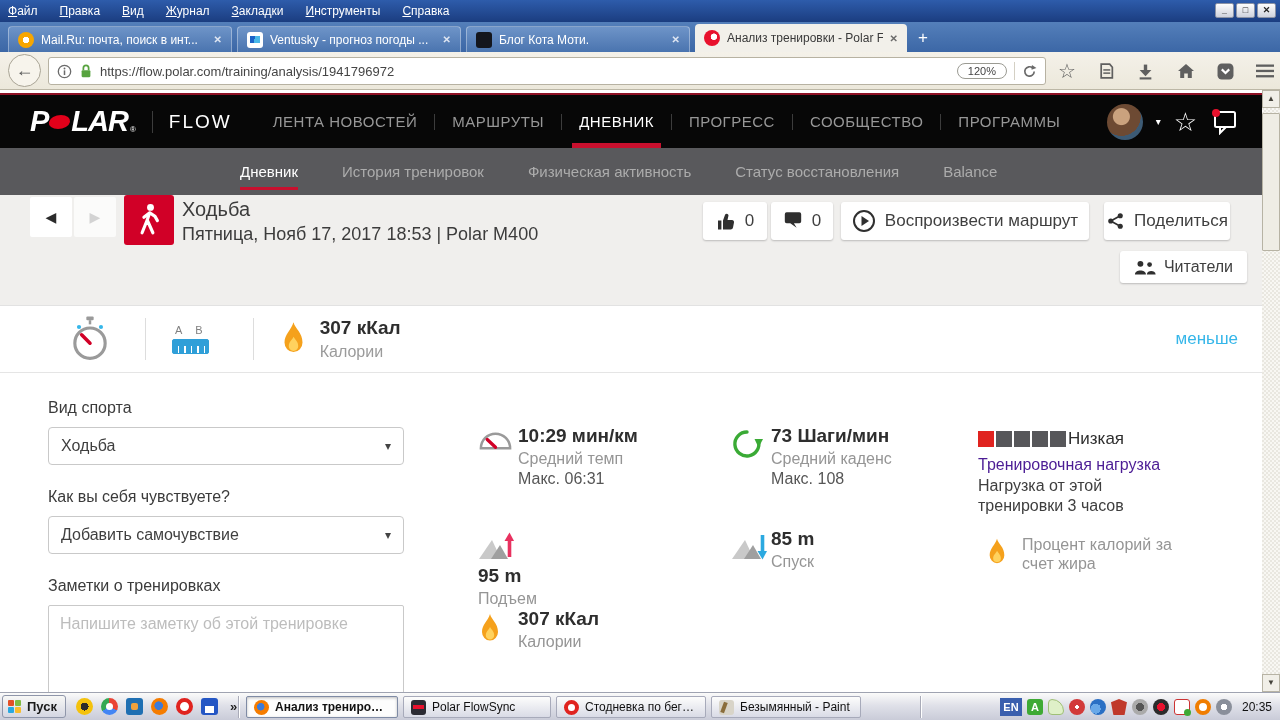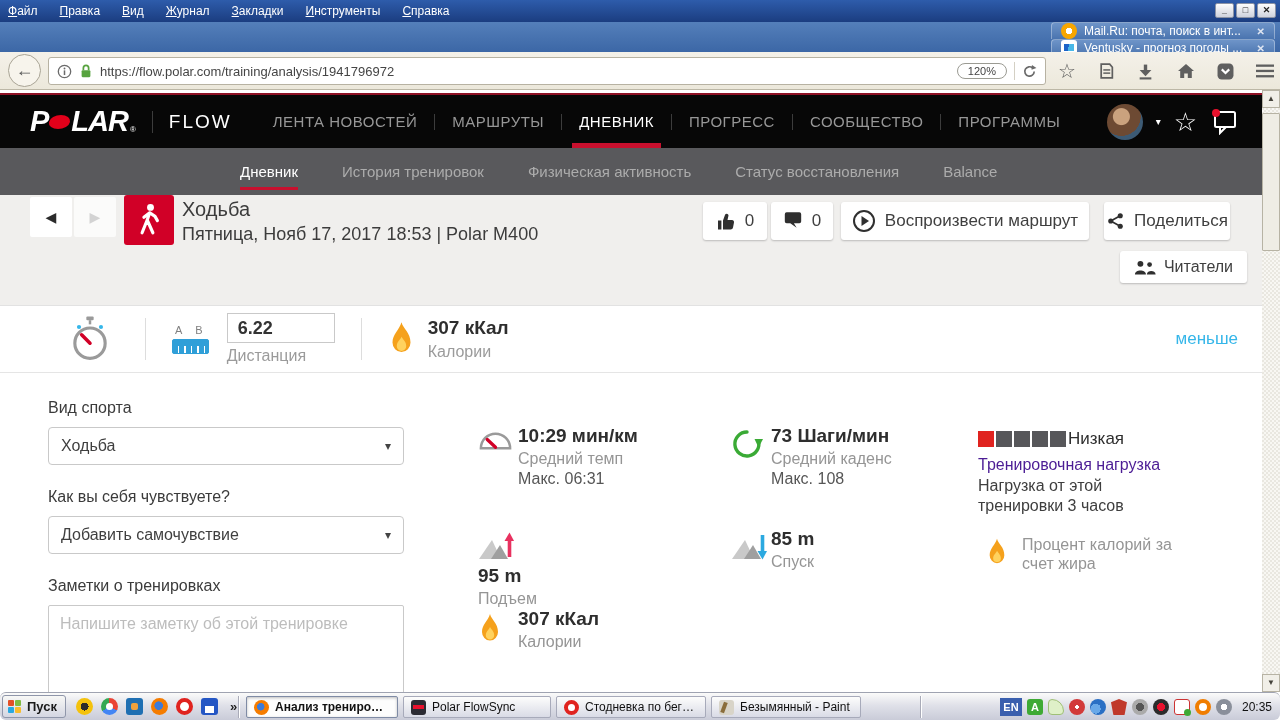--- a/index.html
+++ b/index.html
@@ -12,21 +12,21 @@
     padding-left:8px; gap:22px; }
   .menu-item { color:#fff; font-size:12px; display:inline-block; cursor:default; }
   .menu-item::first-letter { text-decoration:underline; }
   #winbtns { position:absolute; right:4px; top:3px; display:flex; gap:2px; }
   .winbtn { width:19px; height:15px; background:linear-gradient(#fdfdfd,#cfd2dd);
     border:1px solid #8b93a6; border-radius:2px; font-size:9px; line-height:13px;
     text-align:center; color:#222; font-weight:bold; }
 
   #tabstrip { position:absolute; left:0; top:22px; width:1280px; height:30px;
     background:linear-gradient(#547fba,#3c67a6); display:flex; align-items:flex-end;
-    padding-left:8px;flex-direction:column; }
+    padding-left:8px; }
   .tab { height:26px; display:flex; align-items:center; gap:7px; padding:0 9px;
     border-radius:4px 4px 0 0; margin-right:5px; }
   .tab.inactive { background:linear-gradient(#6e94c8,#4a74af); border:1px solid rgba(255,255,255,.35); border-bottom:none; width:224px; }
   .tab.inactive .tab-title { color:#fff; }
   .tab.active { background:#f2f0ea; border:1px solid #9a9population684; border-bottom:none; width:212px; height:28px; }
   .tab.active .tab-title { color:#3a3a3a; }
   .tab-title { font-size:12px; white-space:nowrap; overflow:hidden; flex:1; }
   .tab-close { font-size:10px; color:#dfe6f2; font-weight:bold; }
   .tab.active .tab-close { color:#6a6a6a; }
   .fav { width:16px; height:16px; border-radius:3px; flex:none; }
@@ -152,21 +152,21 @@
     background-size:4px 4px; background-position:0 0,2px 2px; }
   .scr-btn { position:absolute; left:0; width:18px; height:18px; background:#f1efe8;
     border:1px solid #b7b3a4; text-align:center; font-size:8px; line-height:16px; color:#44423a; }
   #scr-up { top:0; }
   #scr-down { bottom:0; }
   #scr-thumb { position:absolute; left:0; top:23px; width:18px; height:138px; background:#efede5;
     border:1px solid #b7b3a4; border-radius:1px; }
 
   
   #taskbar { position:absolute; left:0; top:692px; width:1280px; height:28px;
-    background:linear-gradient(#fbfbfa,#e0e1e9 45%,#c9cbd8); border-top:1px solid #9fa3b1;border-radius:6px; }
+    background:linear-gradient(#fbfbfa,#e0e1e9 45%,#c9cbd8); border-top:1px solid #9fa3b1; }
   #startbtn { position:absolute; left:2px; top:2px; width:64px; height:23px;
     background:linear-gradient(#f8f8f6,#d4d6e2); border:1px solid #8f96aa; border-radius:3px;
     display:flex; align-items:center; gap:5px; padding-left:5px; font-size:13px; font-weight:bold; color:#1a1a1a; }
   #startflag { width:14px; height:14px; display:grid; grid-template-columns:6px 6px; grid-gap:1px; }
   #startflag span { width:6px; height:6px; border-radius:1px; }
   #ql { position:absolute; left:76px; top:5px; display:flex; align-items:center; gap:8px; }
   .qlic { width:17px; height:17px; border-radius:3px; }
   .qlic.aimp { border-radius:50%; background:radial-gradient(circle,#2b2b2b 0 4px,#f4c20d 4px); }
   .qlic.chrome { border-radius:50%; background:conic-gradient(#ea4335 0 33%,#4285f4 33% 66%,#34a853 66%);
     position:relative; }
@@ -405,24 +405,20 @@
       <circle cx="19" cy="26" r="14.5" fill="#fff" stroke="#9a9a9a" stroke-width="3"></circle>
       <line x1="19" y1="26" x2="11" y2="18" stroke="#d10027" stroke-width="3.4" stroke-linecap="round"></line>
     </svg>
   </div>
   <div class="sdiv"></div>
   <div class="sgroup">
     <div style="margin-right:11px">
       <div class="ab-row">AB</div>
       <div id="ruler"></div>
     </div>
-    <div>
-      <div class="sbox narrow">6.22</div>
-      <div class="slabel">Дистанция</div>
-    </div>
   </div>
   <div class="sdiv"></div>
   <div class="sgroup">
     <svg width="27" height="42" viewBox="0 0 24 32" style="margin-right:13px">
       <path d="M12 1 C13.5 7 20 10 20 19 A8 8.6 0 0 1 4 19 C4 11.5 10 8 12 1 Z" fill="#f5a11c"></path>
       <path d="M12 14 C14 17.4 16.2 18.4 16.2 22.4 A4.2 4.2 0 0 1 7.8 22.4 C7.8 18.4 10.4 17.6 12 14 Z" fill="#ffd25e"></path>
     </svg>
     <div>
       <div class="big-val">307 кКал</div>
       <div class="slabel">Калории</div>

